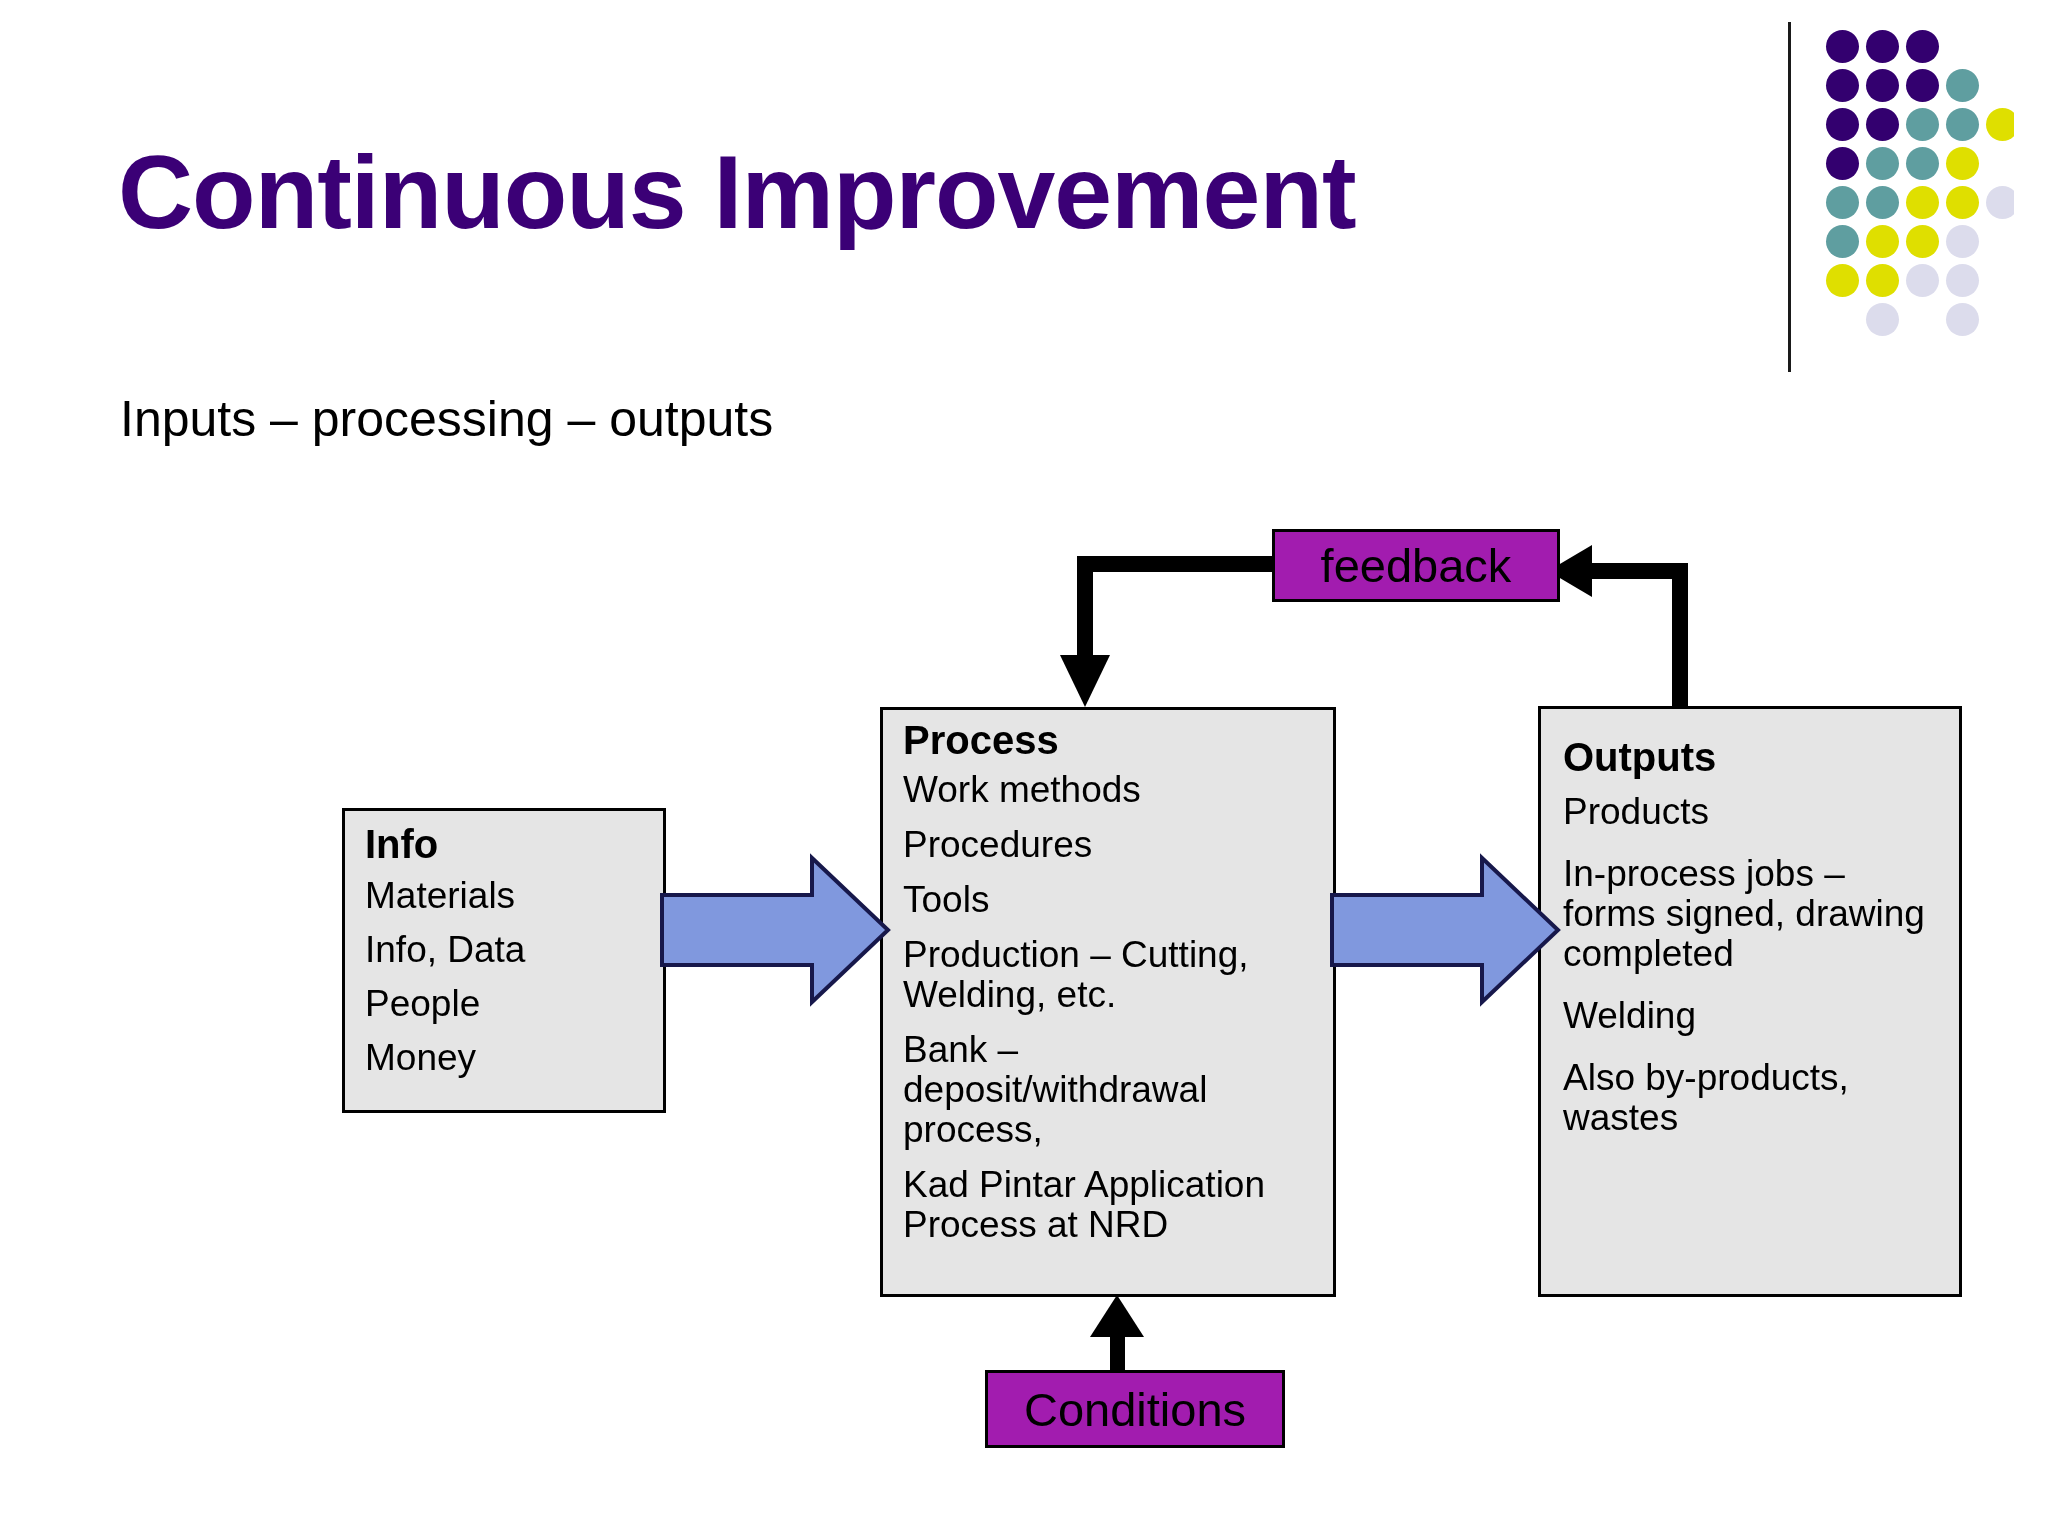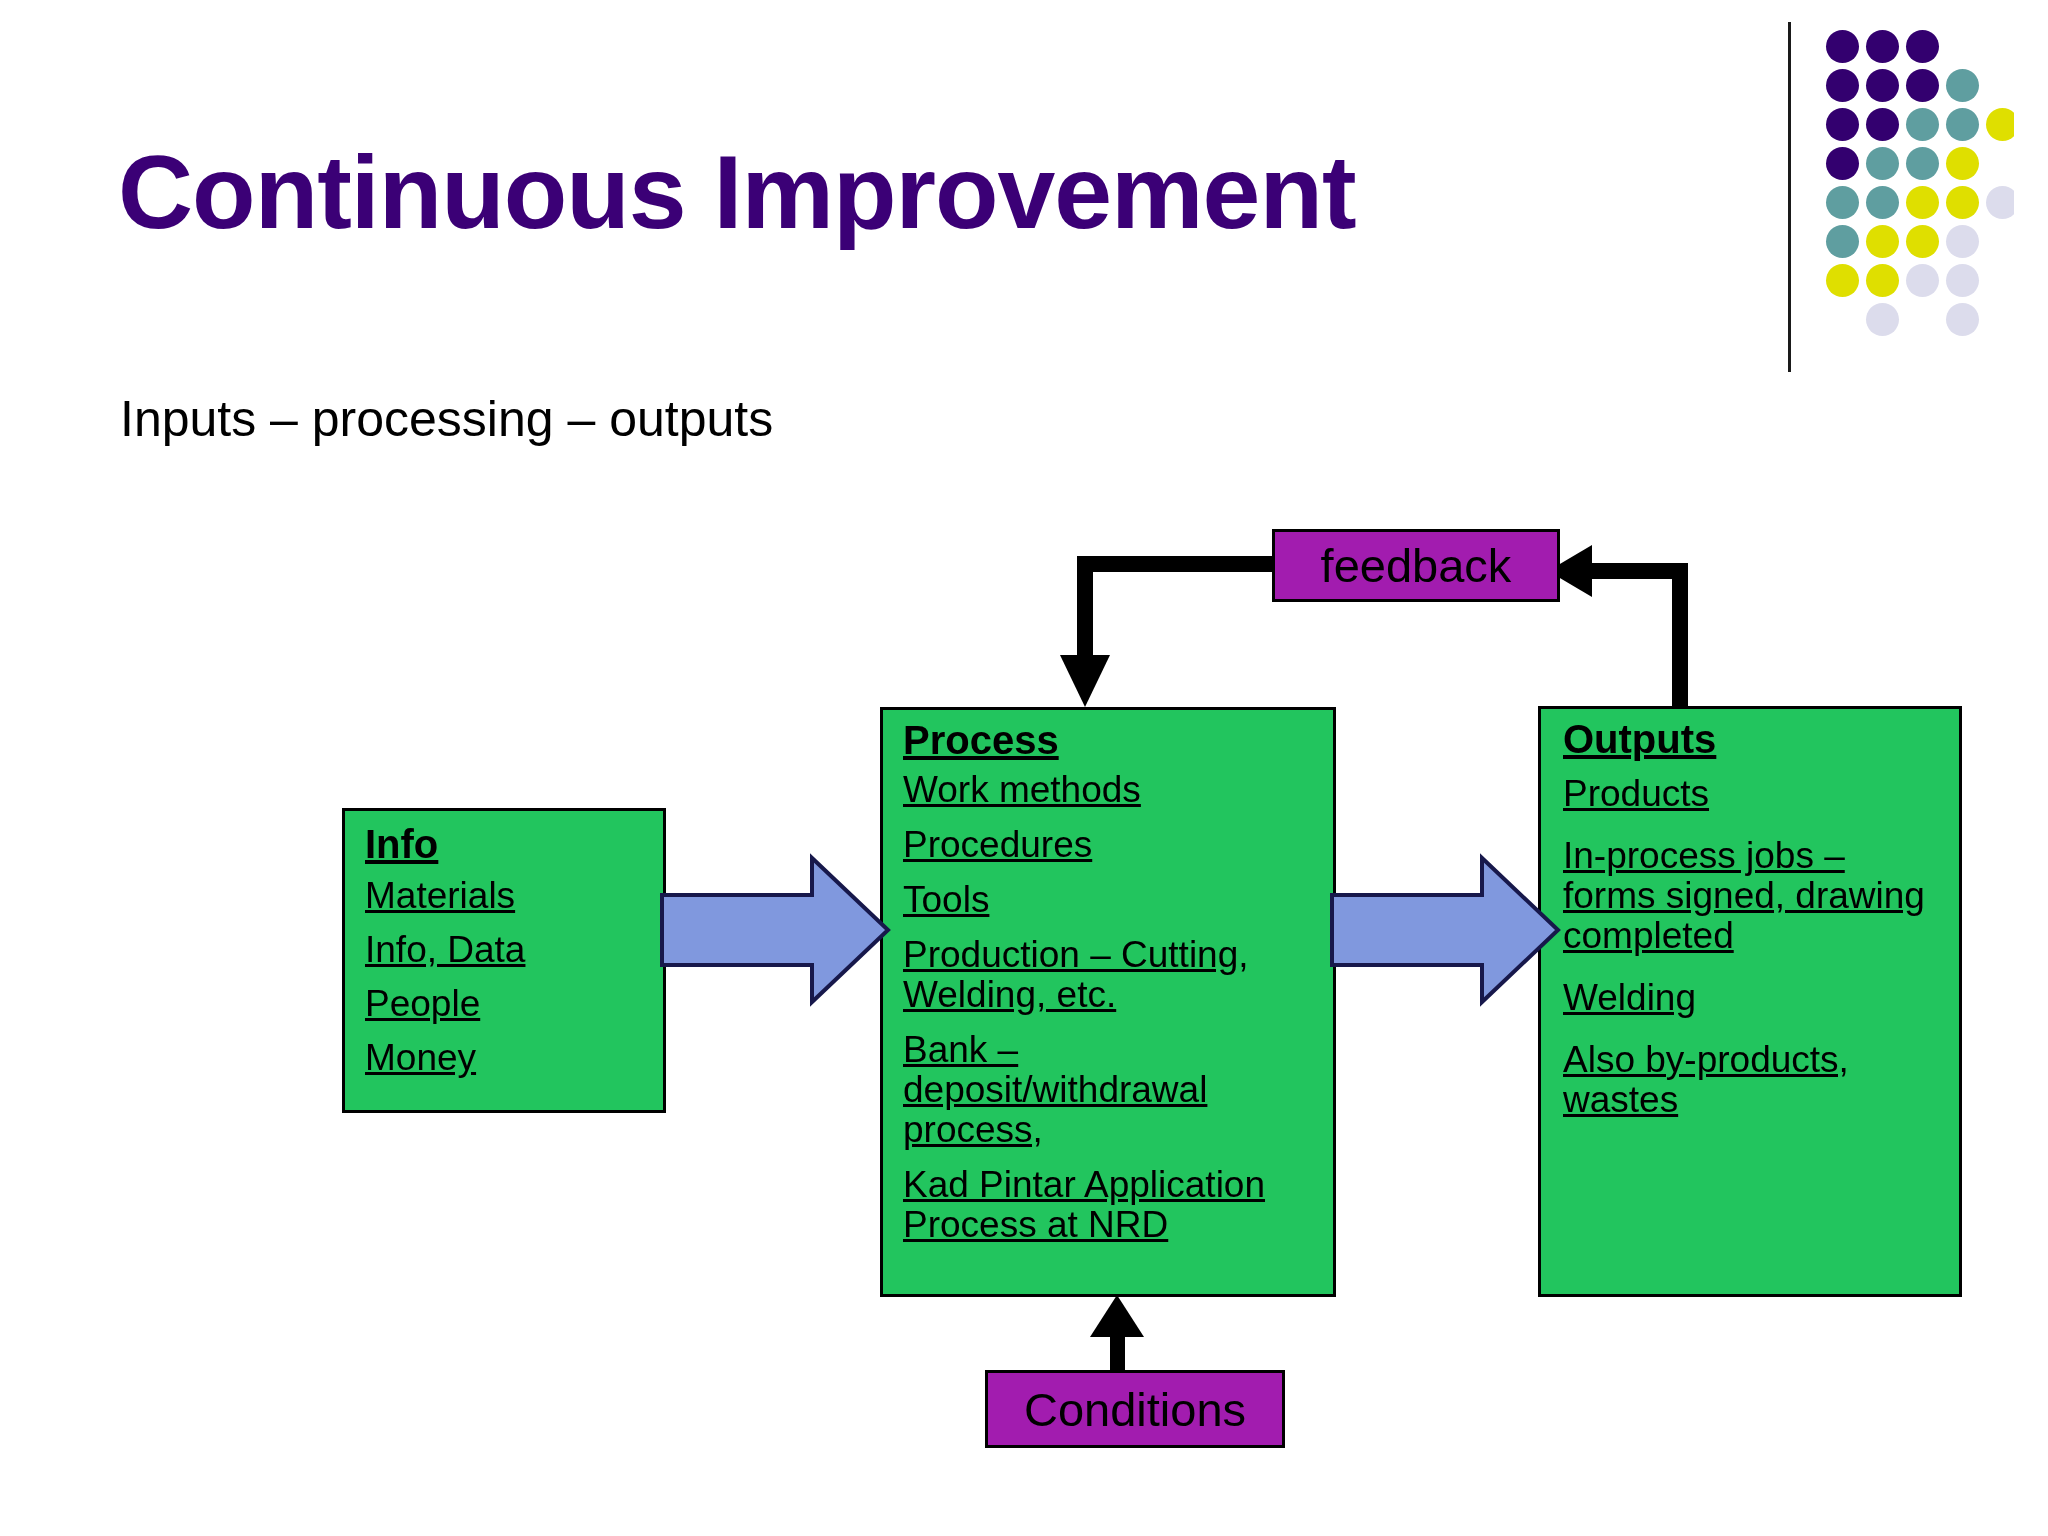--- a/index.html
+++ b/index.html
@@ -69,22 +69,21 @@
     width: 33px;
     height: 33px;
     border-radius: 50%;
   }
 
   
   .node-box {
     position: absolute;
     box-sizing: border-box;
     border: 3px solid #000000;
-    background: #22c55e;
-    text-decoration: underline;
+    background: #e5e5e5;
   }
   .node-title {
     font-size: 40px;
     font-weight: bold;
     color: #000000;
     line-height: 1.05;
     white-space: nowrap;
   }
   .node-line {
     font-size: 37px;
@@ -114,21 +113,21 @@
   }
   #process-box .node-title { margin-bottom: 9px; }
   #process-box .node-line { margin-bottom: 15px; width: 420px; }
 
   
   #outputs-box {
     left: 1538px;
     top: 706px;
     width: 424px;
     height: 591px;
-    padding: 9px 0 0 22px;
+    padding: 27px 0 0 22px;
   }
   #outputs-box .node-title { margin-bottom: 14px; }
   #outputs-box .node-line { margin-bottom: 22px; width: 380px; }
 
   
   .yellow-box {
     position: absolute;
     box-sizing: border-box;
     border: 3px solid #000000;
     background: #a21caf;

